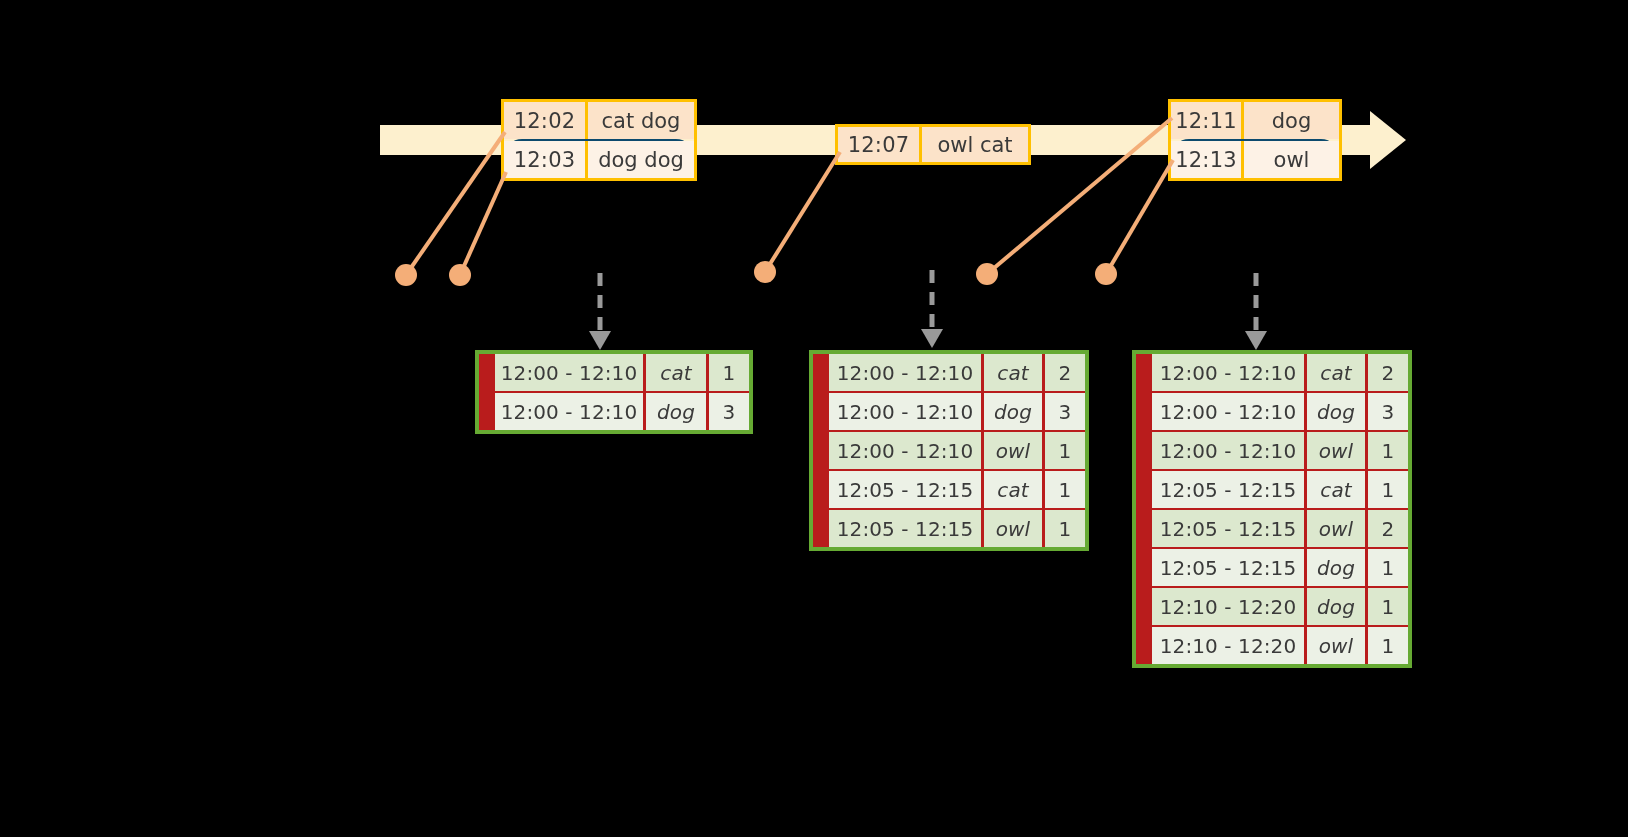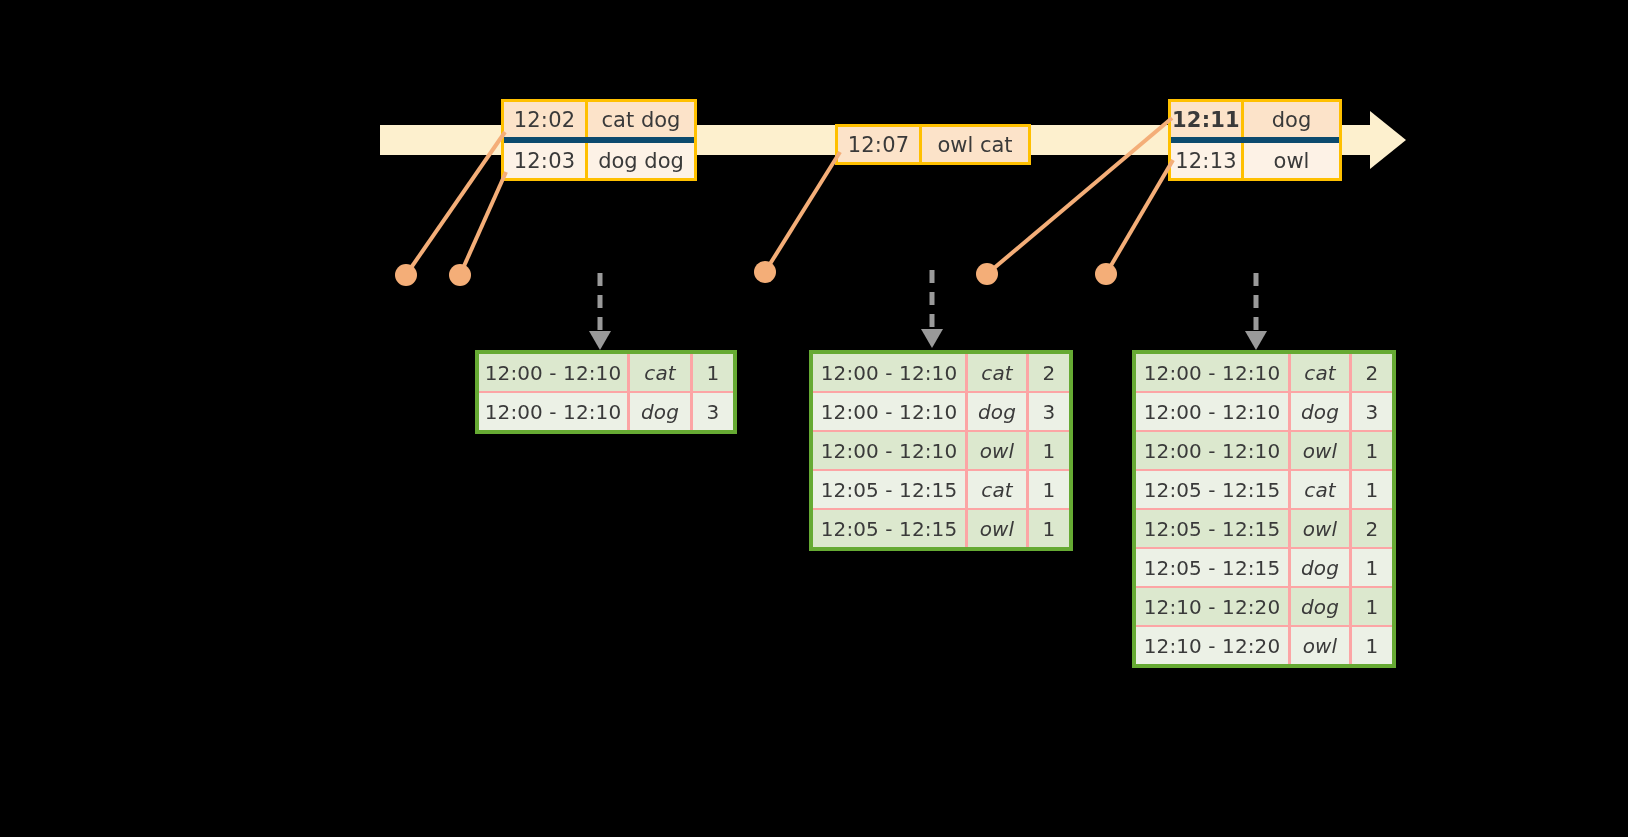--- a/index.html
+++ b/index.html
@@ -52,21 +52,22 @@
     box-sizing: border-box;
     display: flex;
     flex-direction: column;
   }
   .event-row {
     display: flex;
     flex: 1 1 0;
     min-height: 0;
   }
   .event-row + .event-row {
-    border-top: 6px solid #0c4a6e;
+    border-top: 2px solid #0c4a6e;
+    border-radius: 18px;
   }
   .ev-time {
     box-sizing: border-box;
     display: flex;
     align-items: center;
     justify-content: center;
     border-right: 3px solid #FFC000;
     font-size: 21px;
     color: #3A3A3A;
     letter-spacing: 0.2px;
@@ -92,21 +93,22 @@
     background: #F4AE78;
   }
 
   
   .result-table {
     position: absolute;
     border: 4px solid #66AA33;
     box-sizing: border-box;
     display: flex;
     flex-direction: column;
-    background: #fca5a5;
+    background: #b91c1c;
+    padding-left: 16px;
   }
   .rt-row {
     display: flex;
     height: 37px;
   }
   .rt-row + .rt-row { margin-top: 2px; }
   .rt-cell {
     box-sizing: border-box;
     display: flex;
     align-items: center;
@@ -153,21 +155,21 @@
 
   <div class="event-box" style="left:835px; top:84px; width:196px; height:41px;">
     <div class="event-row shade-a">
       <span class="ev-time" style="width:84px;">12:07</span>
       <span class="ev-words">owl cat</span>
     </div>
   </div>
 
   <div class="event-box" style="left:1168px; top:59px; width:174px; height:82px;">
     <div class="event-row shade-a">
-      <span class="ev-time" style="width:73px;font-weight:bold;">12:11</span>
+      <span class="ev-time" style="width:73px;">12:11</span>
       <span class="ev-words">dog</span>
     </div>
     <div class="event-row shade-b">
       <span class="ev-time" style="width:73px;">12:13</span>
       <span class="ev-words">owl</span>
     </div>
   </div>
 
   <svg id="wires" viewBox="0 0 1628 837" xmlns="http://www.w3.org/2000/svg">
 

